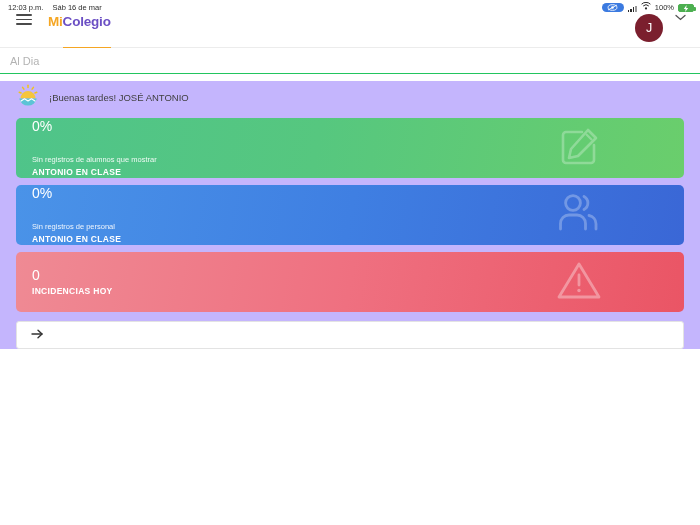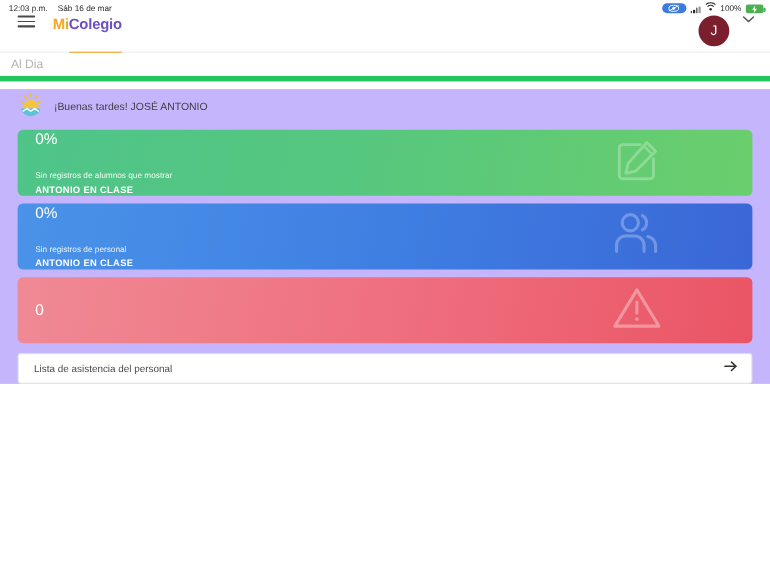--- a/index.html
+++ b/index.html
@@ -87,21 +87,21 @@
   .chev { margin-left: 12px; cursor: pointer; display:flex; }
 
   
   .pagetitle {
     height: 26px;
     display: flex; align-items: center;
     padding-left: 10px;
     font-size: 11px;
     color: #b3b3b3;
     background: #ffffff;
-    border-bottom: 5px solid #22c55e;
+    border-bottom: 1px solid #22c55e;
   }
 
   
   .content { padding: 0 16px; background: #c4b5fd; }
 
   .greeting {
     display: flex; align-items: center; gap: 9px;
     height: 32px; margin-top: 7px;
     padding-left: 0px;
   }
@@ -248,33 +248,33 @@
           <circle cx="17" cy="11" r="7.4" fill="none" stroke="#ffffff" stroke-width="2.8"></circle>
           <path d="M4.5 37 V31.5 A8.5 8.5 0 0 1 13 23 H21 A8.5 8.5 0 0 1 29.5 31.5 V37" fill="none" stroke="#ffffff" stroke-width="2.8" stroke-linecap="round"></path>
           <path d="M28 4.5 A7.4 7.4 0 0 1 28 17.5" fill="none" stroke="#ffffff" stroke-width="2.8" stroke-linecap="round"></path>
           <path d="M33 23.5 A8.5 8.5 0 0 1 40 31.8 V37" fill="none" stroke="#ffffff" stroke-width="2.8" stroke-linecap="round"></path>
         </svg>
       </span>
     </div>
 
     <div class="card red">
       <div class="value">0</div>
+      <div class="label">INCIDENCIAS HOY</div>
       <span class="cardicon">
         <svg width="46" height="42" viewBox="0 0 46 42">
           <path d="M23 5 L43 38 H3 Z" fill="none" stroke="#ffffff" stroke-width="2.8" stroke-linejoin="round"></path>
           <path d="M23 16 V26" stroke="#ffffff" stroke-width="2.8" stroke-linecap="round"></path>
           <circle cx="23" cy="31.5" r="1.7" fill="#ffffff"></circle>
         </svg>
       </span>
     </div>
 
   </div>
 
   <div class="listrow">
-    <span class="rowtext">Lista de asistencia del personal</span>
     <span>
       <svg width="13" height="12" viewBox="0 0 13 12">
         <path d="M1 6 H11" stroke="#333333" stroke-width="1.4" stroke-linecap="round"></path>
         <path d="M7 2.2 L11 6 L7 9.8" fill="none" stroke="#333333" stroke-width="1.4" stroke-linecap="round" stroke-linejoin="round"></path>
       </svg>
     </span>
   </div>
 
 </div>
 

